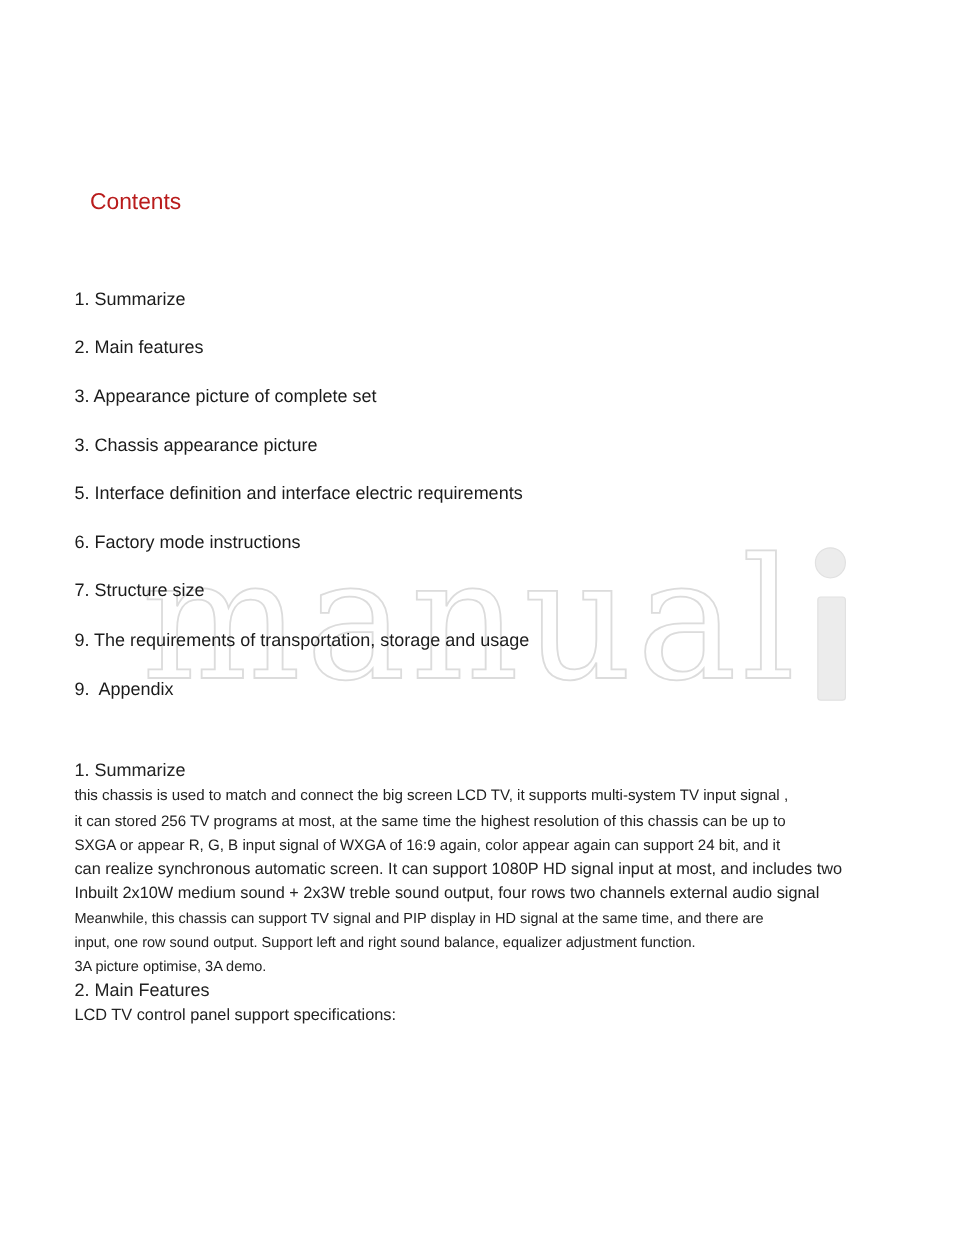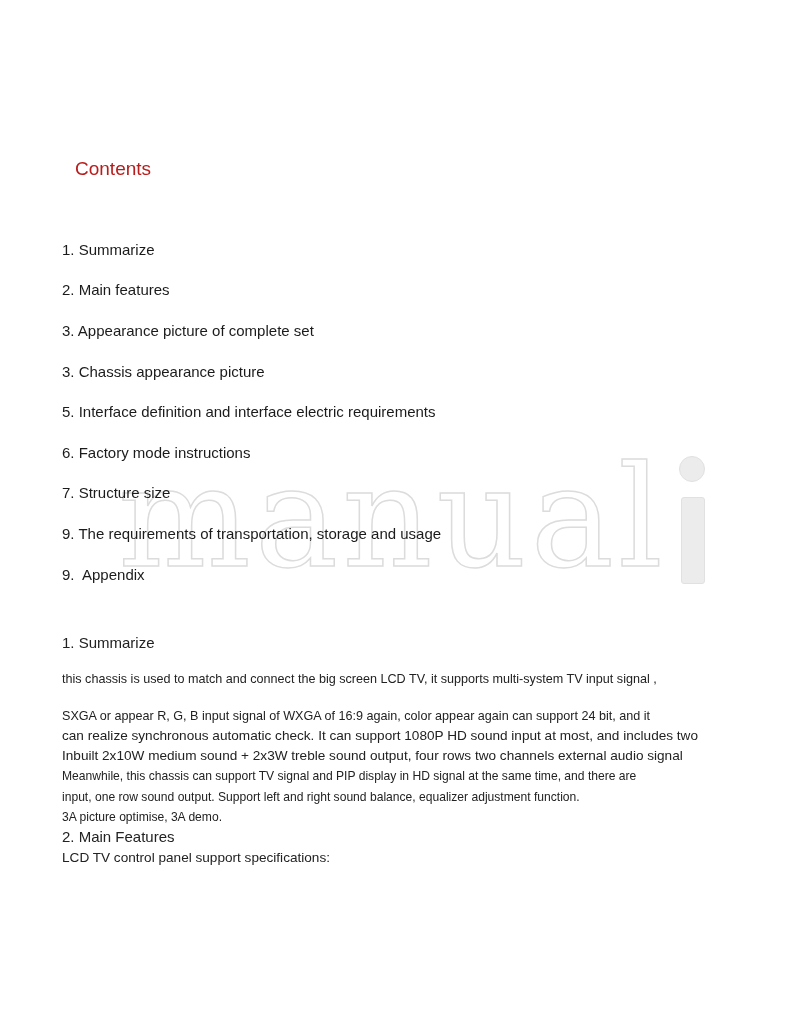--- a/index.html
+++ b/index.html
@@ -84,21 +84,21 @@
     left: 62px; top: 633px;
     width: 720px;
   }
   .ln {
     margin: 0;
     line-height: 20.3px;
     white-space: pre;
     color: #222;
   }
   .sec-heading { font-size: 15px; }
-  .sz-a { font-size: 12.6px; margin-top: 16px; }
+  .sz-a { font-size: 12.6px; }
   .sz-b { font-size: 13.6px; }
   .sz-c { font-size: 12.1px; }
 </style>
 </head>
 <body>
 
 <div class="page">
 
   <div class="watermark">
     <span class="wm-outline" style="-webkit-text-stroke: 1.5px rgb(220, 220, 220);">manual</span>
@@ -118,22 +118,23 @@
       <div class="toc-item">5. Interface definition and interface electric requirements</div>
       <div class="toc-item">6. Factory mode instructions</div>
       <div class="toc-item">7. Structure size</div>
       <div class="toc-item">9. The requirements of transportation, storage and usage</div>
       <div class="toc-item">9.  Appendix</div>
     </nav>
 
     <div class="body-text">
       <p class="ln sec-heading">1. Summarize</p>
       <p class="ln sz-a">this chassis is used to match and connect the big screen LCD TV, it supports multi-system TV input signal ,</p>
+      <p class="ln sz-a">it can stored 256 TV programs at most, at the same time the highest resolution of this chassis can be up to</p>
       <p class="ln sz-a">SXGA or appear R, G, B input signal of WXGA of 16:9 again, color appear again can support 24 bit, and it</p>
-      <p class="ln sz-b">can realize synchronous automatic check. It can support 1080P HD sound input at most, and includes two</p>
+      <p class="ln sz-b">can realize synchronous automatic screen. It can support 1080P HD signal input at most, and includes two</p>
       <p class="ln sz-b">Inbuilt 2x10W medium sound + 2x3W treble sound output, four rows two channels external audio signal</p>
       <p class="ln sz-c">Meanwhile, this chassis can support TV signal and PIP display in HD signal at the same time, and there are</p>
       <p class="ln sz-c">input, one row sound output. Support left and right sound balance, equalizer adjustment function.</p>
       <p class="ln sz-c">3A picture optimise, 3A demo.</p>
       <p class="ln sec-heading">2. Main Features</p>
       <p class="ln sz-b">LCD TV control panel support specifications:</p>
     </div>
 
   </div>
 </div>

